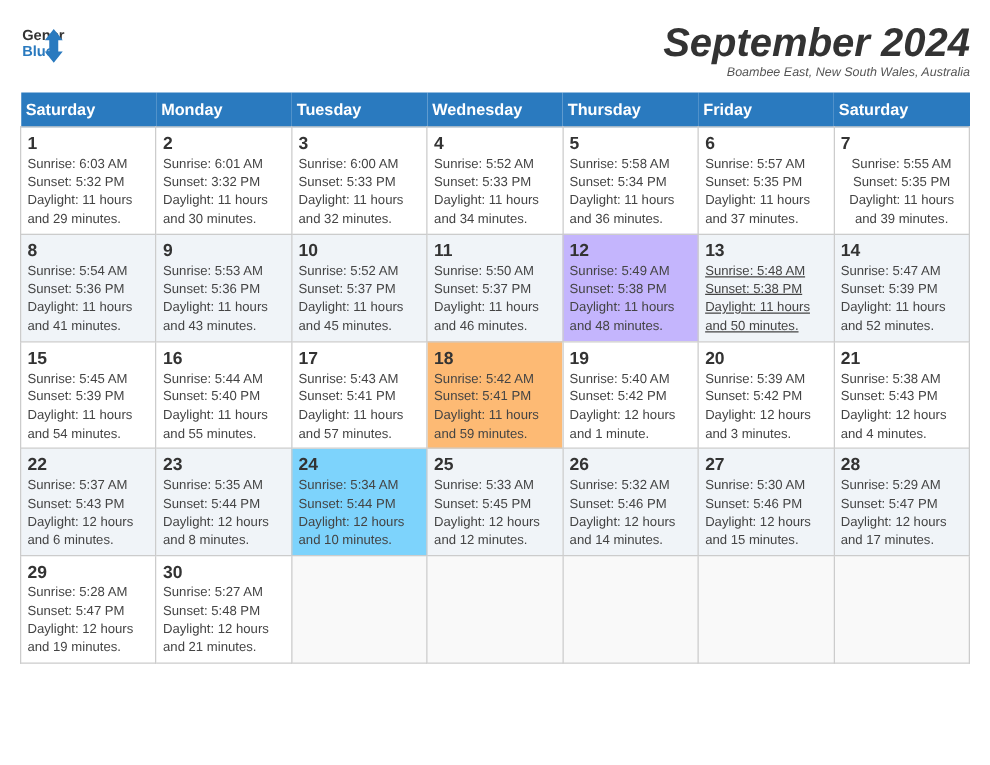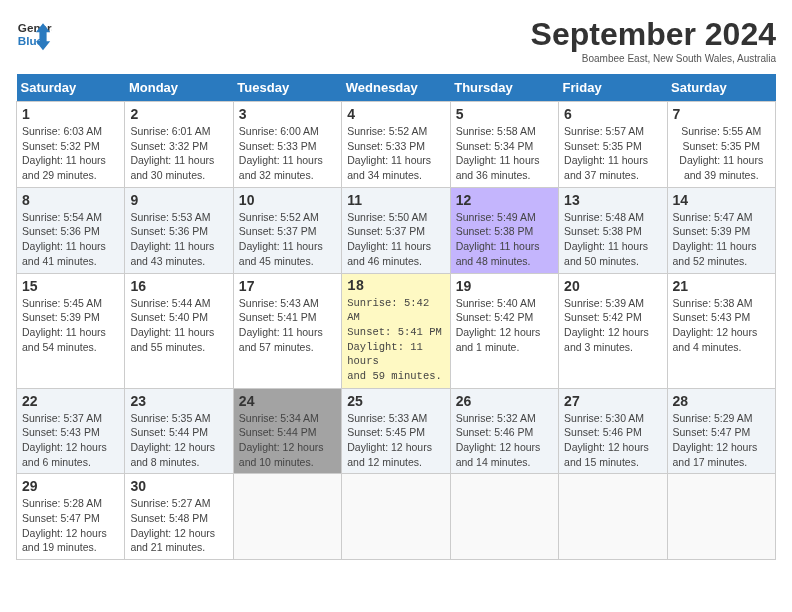--- a/index.html
+++ b/index.html
@@ -20,20 +20,21 @@
       display: flex;
       align-items: center;
       gap: 4px;
     }
     .logo-icon {
       width: 36px;
       height: 36px;
     }
     .title-section {
       text-align: right;
+      font-style: italic;
     }
     .month-title {
       font-size: 32px;
       font-weight: bold;
       color: #333;
     }
     .location-title {
       font-size: 10px;
       color: #555;
     }
@@ -192,21 +193,21 @@
         </td>
         <td style="background-color: #c4b5fd;">
           <span class="day-num">12</span>
           <div class="day-info" style="white-space: pre-line;">Sunrise: 5:49 AM
 Sunset: 5:38 PM
 Daylight: 11 hours
 and 48 minutes.</div>
         </td>
         <td style="background-color: rgb(240, 244, 248);">
           <span class="day-num">13</span>
-          <div class="day-info" style="white-space: pre-line;">Sunrise: 5:48 AM
+          <div class="day-info" style="white-space: pre-line; text-decoration: underline;">Sunrise: 5:48 AM
 Sunset: 5:38 PM
 Daylight: 11 hours
 and 50 minutes.</div>
         </td>
         <td style="background-color: rgb(240, 244, 248);">
           <span class="day-num">14</span>
           <div class="day-info" style="white-space: pre-line;">Sunrise: 5:47 AM
 Sunset: 5:39 PM
 Daylight: 11 hours
 and 52 minutes.</div>
@@ -227,21 +228,21 @@
 Daylight: 11 hours
 and 55 minutes.</div>
         </td>
         <td style="background-color: rgb(255, 255, 255);">
           <span class="day-num">17</span>
           <div class="day-info" style="white-space: pre-line;">Sunrise: 5:43 AM
 Sunset: 5:41 PM
 Daylight: 11 hours
 and 57 minutes.</div>
         </td>
-        <td style="background-color: #fef9c3; font-family: Liberation Mono, monospace;">
+        <td style="background-color: #fdba74;">
           <span class="day-num">18</span>
           <div class="day-info" style="white-space: pre-line;">Sunrise: 5:42 AM
 Sunset: 5:41 PM
 Daylight: 11 hours
 and 59 minutes.</div>
         </td>
         <td style="background-color: rgb(255, 255, 255);">
           <span class="day-num">19</span>
           <div class="day-info" style="white-space: pre-line;">Sunrise: 5:40 AM
 Sunset: 5:42 PM
@@ -271,21 +272,21 @@
 Daylight: 12 hours
 and 6 minutes.</div>
         </td>
         <td style="background-color: rgb(240, 244, 248); margin-left: 21px;">
           <span class="day-num">23</span>
           <div class="day-info" style="white-space: pre-line;">Sunrise: 5:35 AM
 Sunset: 5:44 PM
 Daylight: 12 hours
 and 8 minutes.</div>
         </td>
-        <td style="background-color: #a3a3a3;">
+        <td style="background-color: #7dd3fc;">
           <span class="day-num">24</span>
           <div class="day-info" style="white-space: pre-line;">Sunrise: 5:34 AM
 Sunset: 5:44 PM
 Daylight: 12 hours
 and 10 minutes.</div>
         </td>
         <td style="background-color: rgb(240, 244, 248);">
           <span class="day-num">25</span>
           <div class="day-info" style="white-space: pre-line;">Sunrise: 5:33 AM
 Sunset: 5:45 PM

